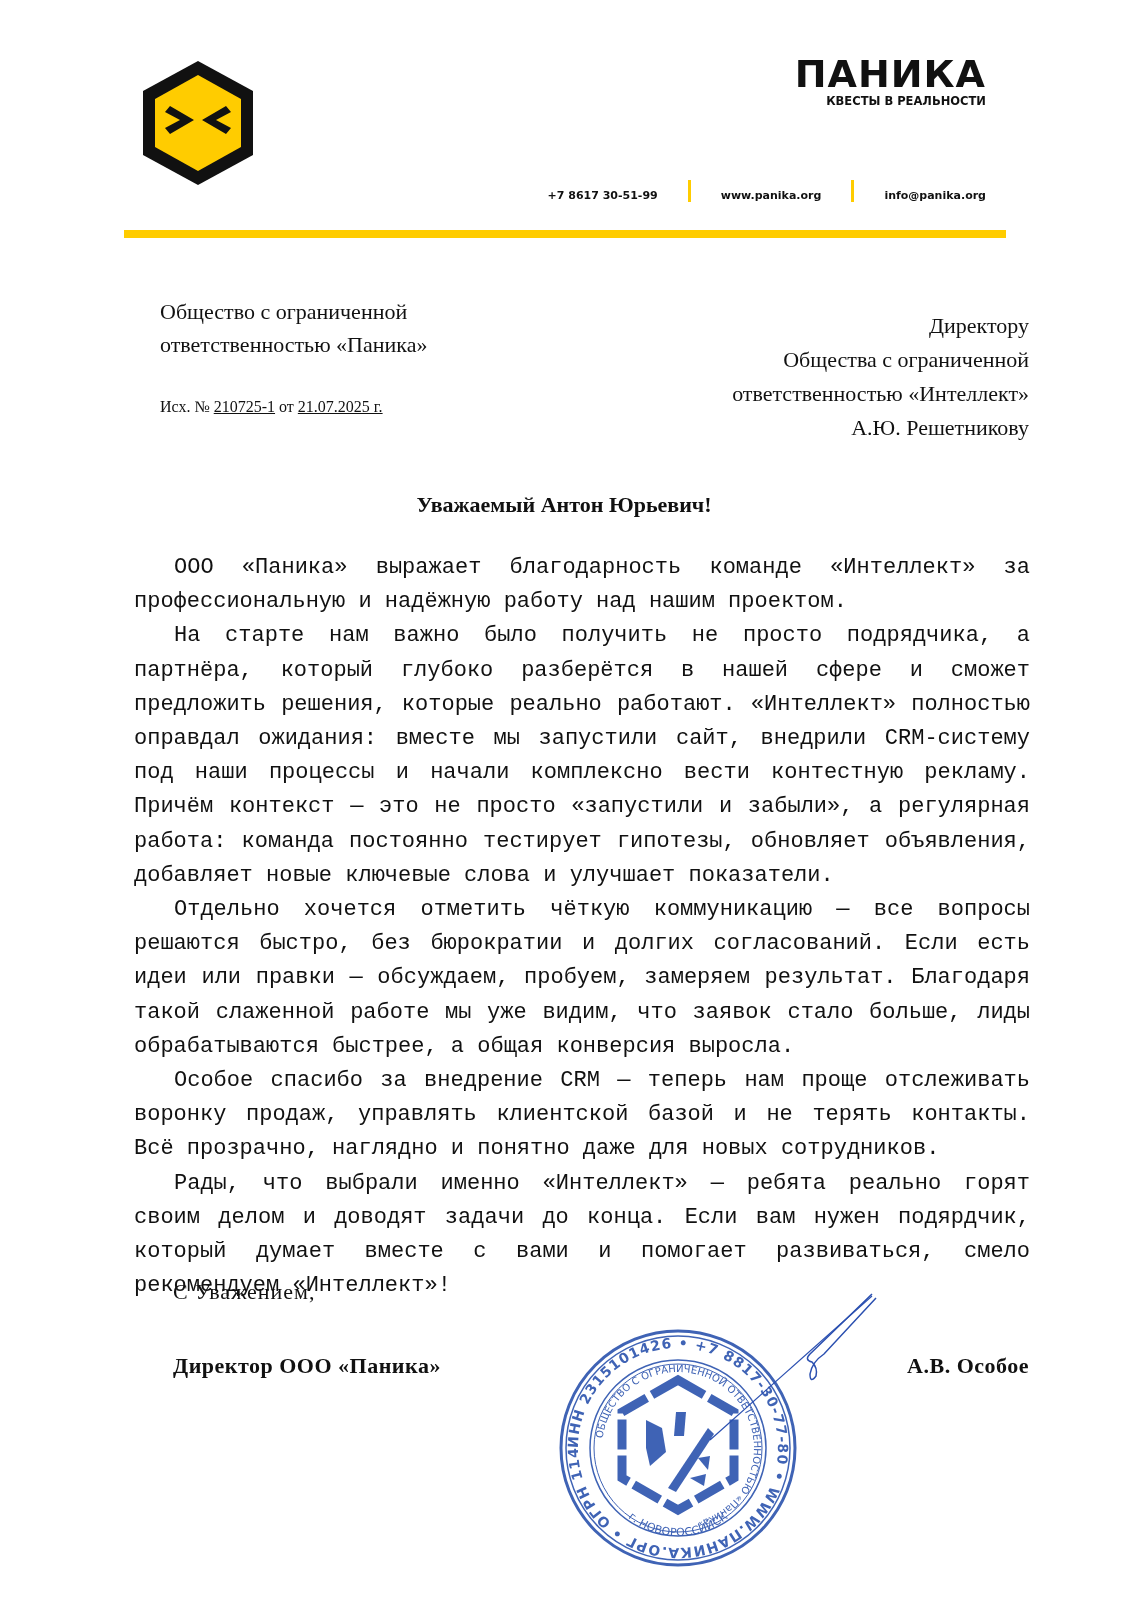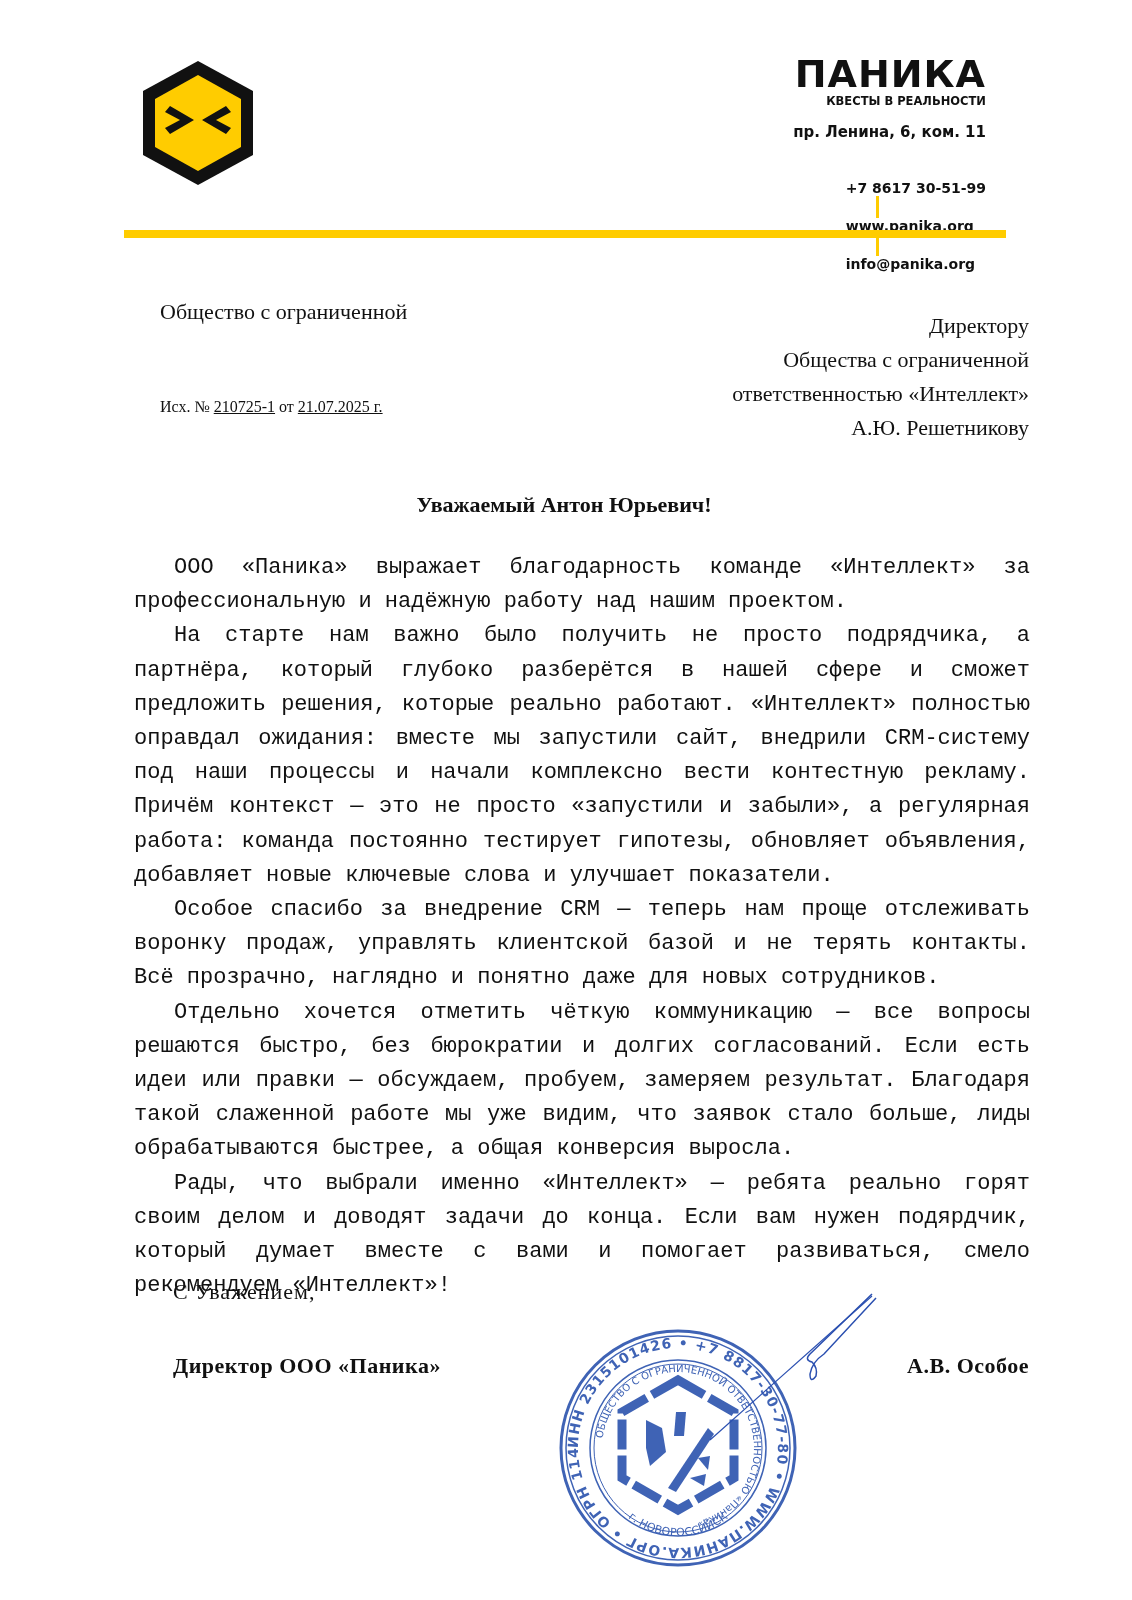--- a/index.html
+++ b/index.html
@@ -5,21 +5,21 @@
   html, body { margin: 0; padding: 0; background: #ffffff; }
   body { width: 1132px; height: 1600px; position: relative; overflow: hidden; color: #111; }
   .abs { position: absolute; }
 
   
   .logo { left: 140px; top: 58px; width: 116px; height: 130px; }
   .brand { right: 146px; top: 54px; text-align: right; font-family: "DejaVu Sans", sans-serif; }
   .brand-name { font-size: 38px; font-weight: bold; letter-spacing: 1px; line-height: 40px; color: #111; }
   .brand-tag { font-size: 11.5px; font-weight: bold; line-height: 14px; margin-top: 0px; color: #111; }
   .address { right: 146px; top: 120px; text-align: right; font-family: "DejaVu Sans", sans-serif; font-weight: bold; font-size: 15px; line-height: 25px; color: #111; }
-  .contacts { right: 146px; top: 180px; display: flex; align-items: flex-start; font-family: "DejaVu Sans", sans-serif; font-weight: bold; font-size: 14px; color: #111; flex-direction: column; }
+  .contacts { right: 146px; top: 180px; display: flex; align-items: flex-end; font-family: "DejaVu Sans", sans-serif; font-weight: bold; font-size: 11px; color: #111; }
   .contacts .sep { width: 3px; height: 22px; background: #FFCC00; margin: 0 30px; }
   .yellow-bar { left: 124px; top: 230px; width: 882px; height: 8px; background: #FFCC00; }
 
   
   .serif { font-family: "Liberation Serif", "DejaVu Serif", serif; }
   .sender { left: 160px; top: 295px; font-size: 22px; line-height: 33px; }
   .outnum { left: 160px; top: 398px; font-size: 16px; }
   .outnum u { text-decoration: underline; }
   .recipient { right: 103px; top: 309px; text-align: right; font-size: 22px; line-height: 34px; }
 
@@ -43,35 +43,35 @@
   <polygon points="30,48 54,62 30,76 25,70 40,62 25,54" fill="#111"></polygon>
   <polygon points="86,48 62,62 86,76 91,70 76,62 91,54" fill="#111"></polygon>
 </svg>
 
 <div class="abs brand">
   <div class="brand-name">ПАНИКА</div>
   <div class="brand-tag">КВЕСТЫ В РЕАЛЬНОСТИ</div>
 </div>
 
 <div class="abs address">
-  <div>пр. Ленина, 6, ком. 11</div>
 </div>
 
 <div class="abs contacts">
   <span>+7 8617 30-51-99</span>
   <span class="sep"></span>
   <span>www.panika.org</span>
   <span class="sep"></span>
   <span>info@panika.org</span>
 </div>
 
 <div class="abs yellow-bar"></div>
 
 <div class="abs sender serif">
   <div>Общество с ограниченной</div>
+  <div>ответственностью «Паника»</div>
 </div>
 
 <div class="abs outnum serif">
   <span>Исх. №</span>
   <u>210725-1</u>
   <span>от</span>
   <u>21.07.2025 г.</u>
 </div>
 
 <div class="abs recipient serif">
@@ -79,22 +79,22 @@
   <div>Общества с ограниченной</div>
   <div>ответственностью «Интеллект»</div>
   <div>А.Ю. Решетникову</div>
 </div>
 
 <div class="abs greeting serif">Уважаемый Антон Юрьевич!</div>
 
 <div class="abs letter serif">
   <p>ООО «Паника» выражает благодарность команде «Интеллект» за профессиональную и надёжную работу над нашим проектом.</p>
   <p>На старте нам важно было получить не просто подрядчика, а партнёра, который глубоко разберётся в нашей сфере и сможет предложить решения, которые реально работают. «Интеллект» полностью оправдал ожидания: вместе мы запустили сайт, внедрили CRM-систему под наши процессы и начали комплексно вести контестную рекламу. Причём контекст — это не просто «запустили и забыли», а регулярная работа: команда постоянно тестирует гипотезы, обновляет объявления, добавляет новые ключевые слова и улучшает показатели.</p>
+  <p>Отдельно хочется отметить чёткую коммуникацию — все вопросы решаются быстро, без бюрократии и долгих согласований. Если есть идеи или правки — обсуждаем, пробуем, замеряем результат. Благодаря такой слаженной работе мы уже видим, что заявок стало больше, лиды обрабатываются быстрее, а общая конверсия выросла.</p>
   <p>Особое спасибо за внедрение CRM — теперь нам проще отслеживать воронку продаж, управлять клиентской базой и не терять контакты. Всё прозрачно, наглядно и понятно даже для новых сотрудников.</p>
-  <p>Отдельно хочется отметить чёткую коммуникацию — все вопросы решаются быстро, без бюрократии и долгих согласований. Если есть идеи или правки — обсуждаем, пробуем, замеряем результат. Благодаря такой слаженной работе мы уже видим, что заявок стало больше, лиды обрабатываются быстрее, а общая конверсия выросла.</p>
   <p>Рады, что выбрали именно «Интеллект» — ребята реально горят своим делом и доводят задачи до конца. Если вам нужен подярдчик, который думает вместе с вами и помогает развиваться, смело рекомендуем «Интеллект»!</p>
 </div>
 
 <div class="abs regards serif">С Уважением,</div>
 <div class="abs sign-title serif">Директор ООО «Паника»</div>
 <div class="abs sign-name serif">А.В. Особое</div>
 
 <svg class="abs stamp" viewBox="0 0 240 240">
   <defs>
     <path id="outerArc" d="M120,120 m-100,0 a100,100 0 1,1 200,0 a100,100 0 1,1 -200,0"></path>

